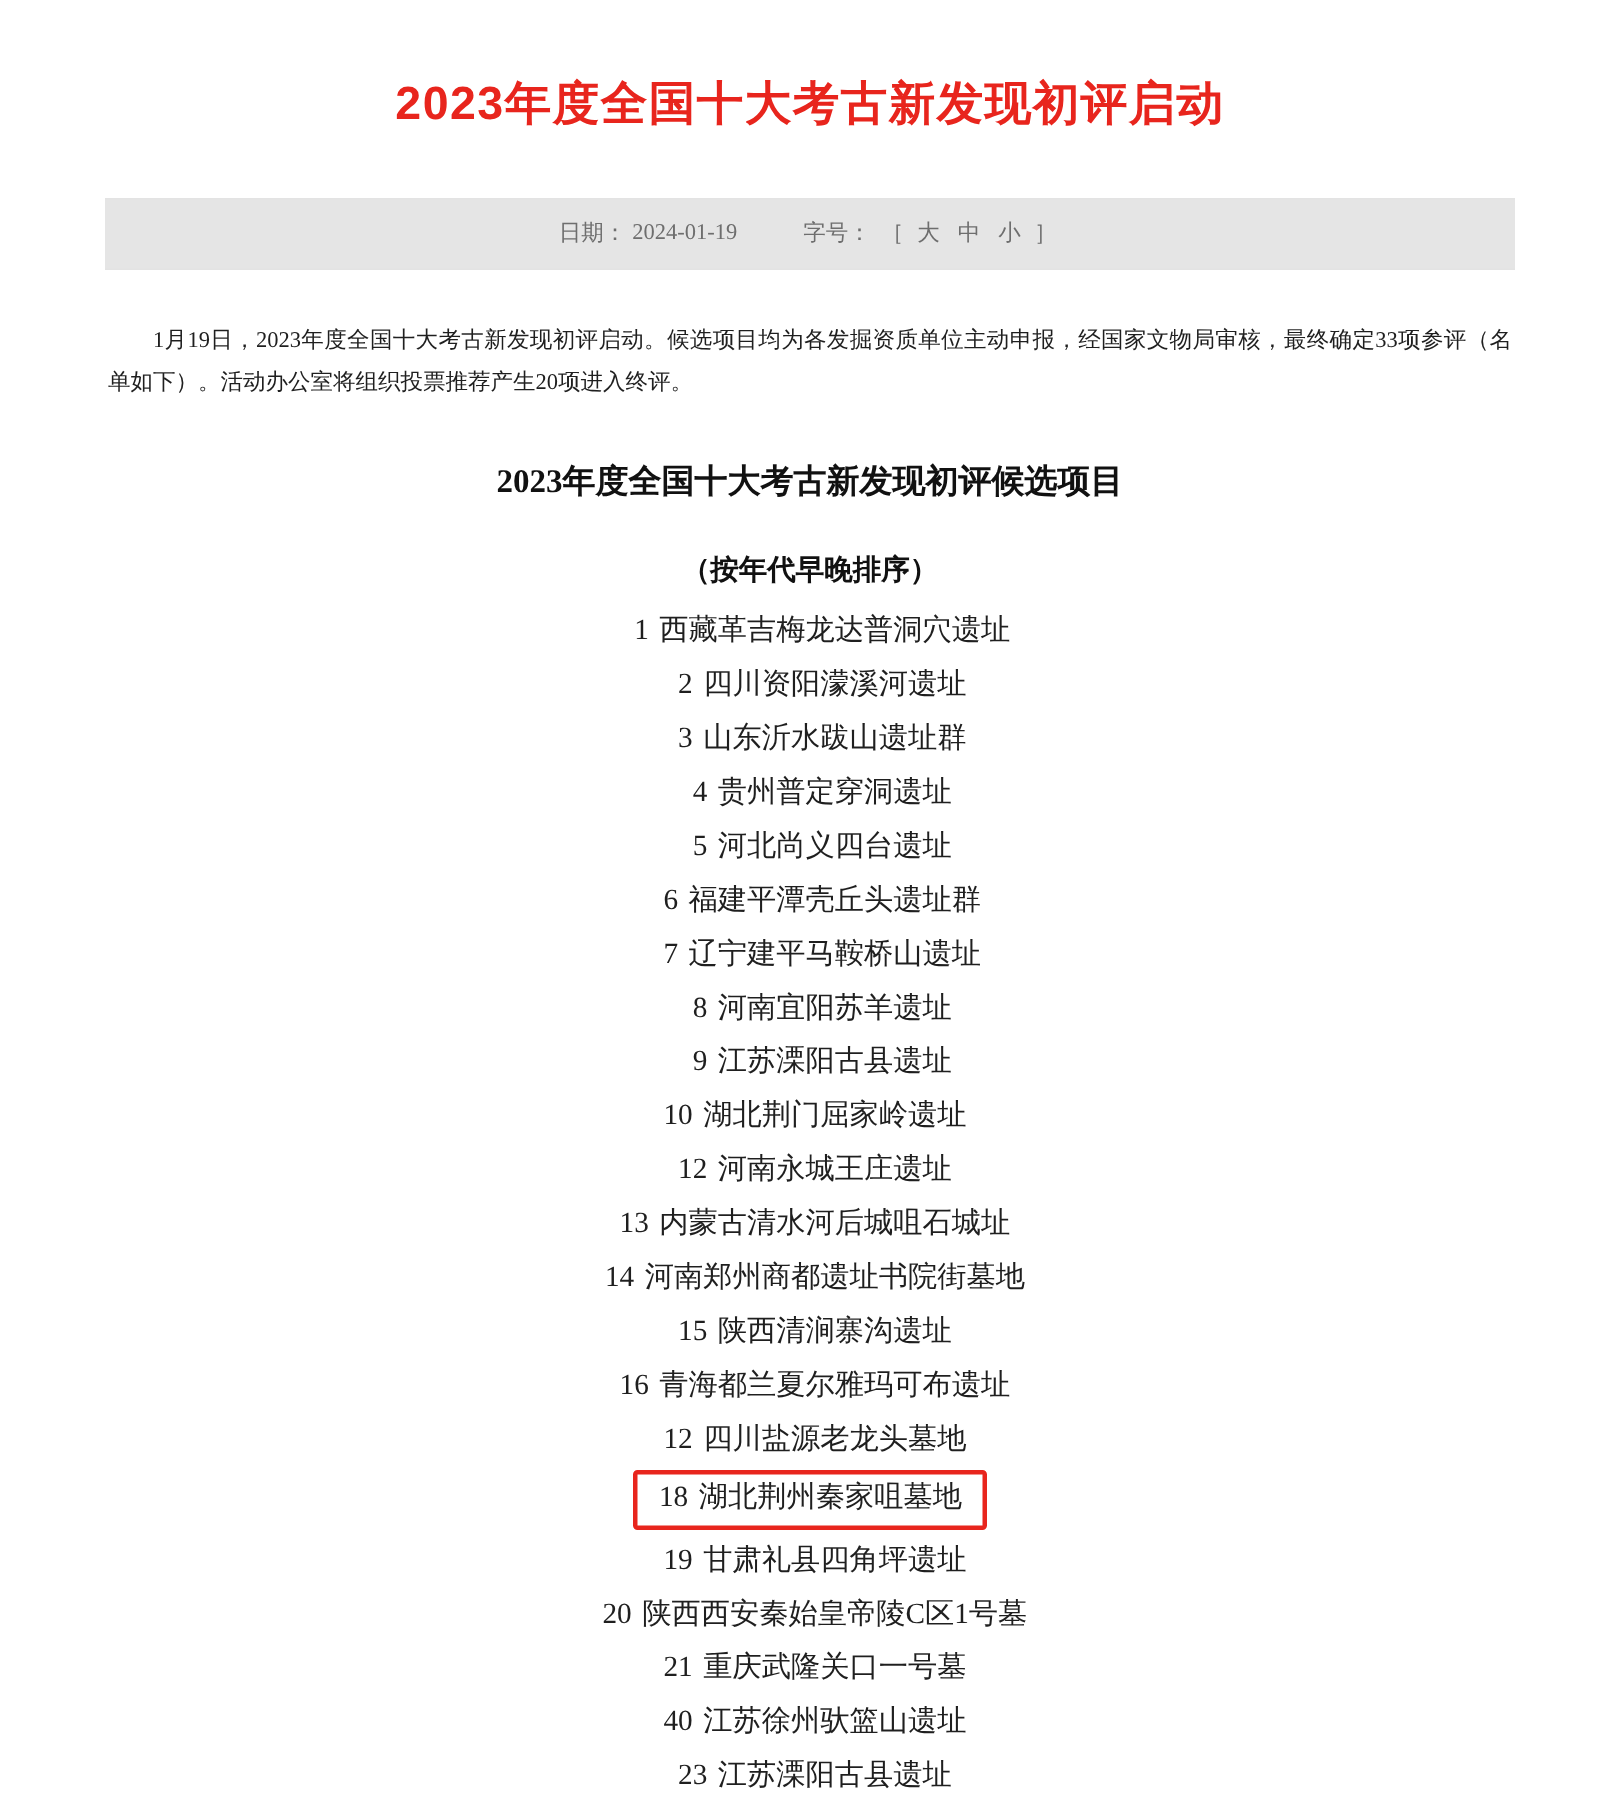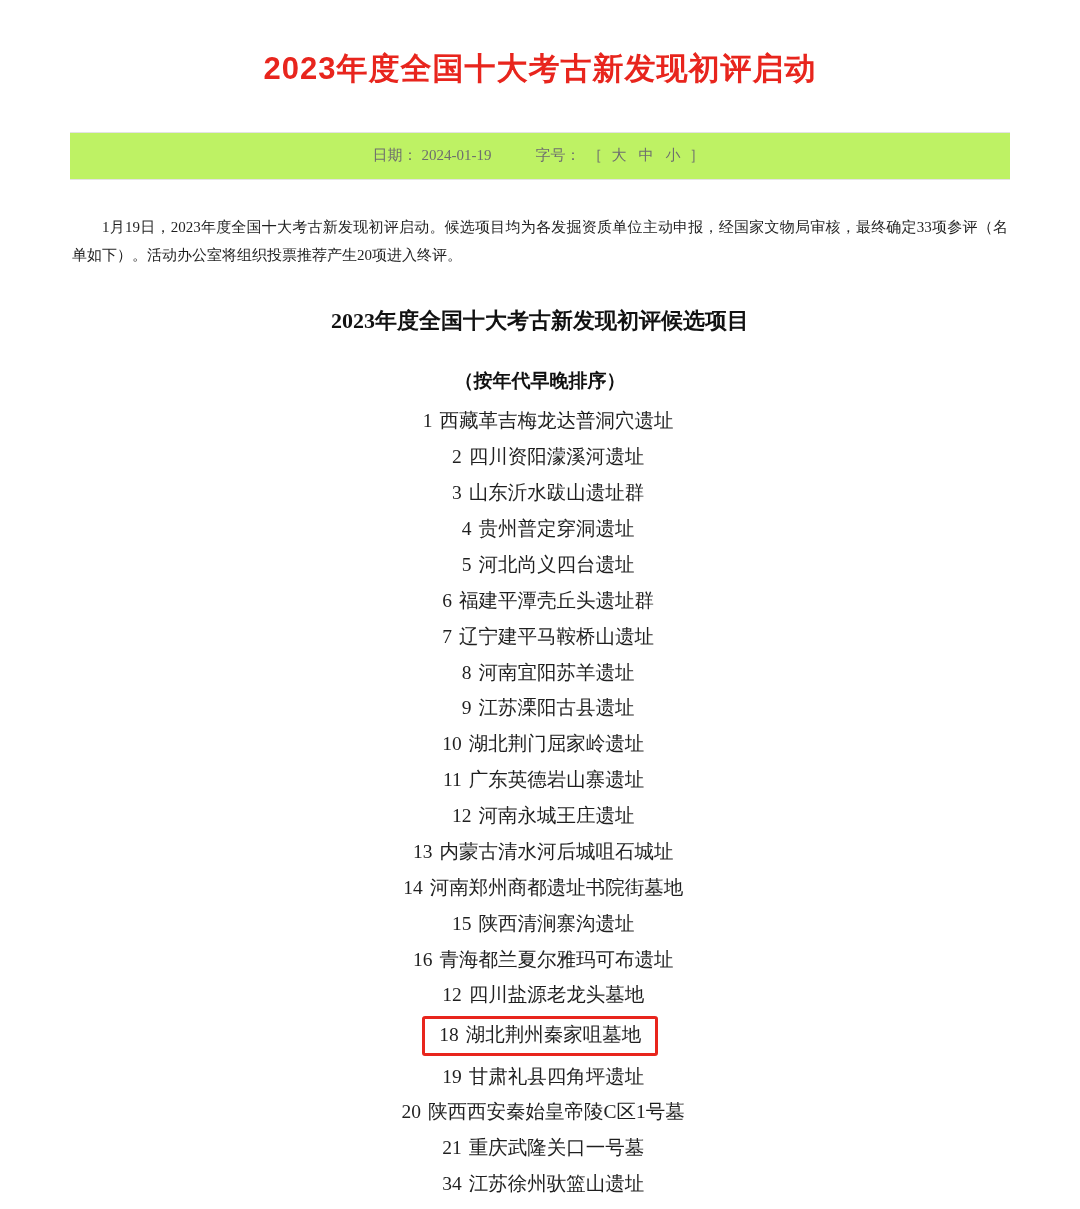--- a/index.html
+++ b/index.html
@@ -27,21 +27,21 @@
     font-weight: bold;
     font-size: 31px;
     letter-spacing: 1px;
     padding: 28px 60px 22px 60px;
     line-height: 1.3;
   }
   .meta-bar {
     margin: 0 70px;
     border-top: 1px solid #e3e3e3;
     border-bottom: 1px solid #e3e3e3;
-    background: #bef264;
+    background: #e5e5e5;
     height: 46px;
     display: flex;
     align-items: center;
     justify-content: center;
     gap: 44px;
     color: #6e6e6e;
     font-size: 15px;
     font-family: "Liberation Serif", "DejaVu Serif", serif;
   }
   .meta-item {
@@ -169,23 +169,20 @@
         <div class="hl-wrap">
           <div class="list-item"><span class="num">8</span><span>河南宜阳苏羊遗址</span></div>
         </div>
         <div class="hl-wrap">
           <div class="list-item"><span class="num">9</span><span>江苏溧阳古县遗址</span></div>
         </div>
         <div class="hl-wrap">
           <div class="list-item"><span class="num">10</span><span>湖北荆门屈家岭遗址</span></div>
         </div>
         <div class="hl-wrap">
-          <div class="list-item"><span class="num">11</span><span>广东英德岩山寨遗址</span></div>
-        </div>
-        <div class="hl-wrap">
           <div class="list-item"><span class="num">12</span><span>河南永城王庄遗址</span></div>
         </div>
         <div class="hl-wrap">
           <div class="list-item"><span class="num">13</span><span>内蒙古清水河后城咀石城址</span></div>
         </div>
         <div class="hl-wrap">
           <div class="list-item"><span class="num">14</span><span>河南郑州商都遗址书院街墓地</span></div>
         </div>
         <div class="hl-wrap">
           <div class="list-item"><span class="num">15</span><span>陕西清涧寨沟遗址</span></div>
@@ -200,21 +197,21 @@
         <div class="hl-wrap">
           <div class="list-item"><span class="num">19</span><span>甘肃礼县四角坪遗址</span></div>
         </div>
         <div class="hl-wrap">
           <div class="list-item"><span class="num">20</span><span>陕西西安秦始皇帝陵C区1号墓</span></div>
         </div>
         <div class="hl-wrap">
           <div class="list-item"><span class="num">21</span><span>重庆武隆关口一号墓</span></div>
         </div>
         <div class="hl-wrap">
-          <div class="list-item"><span class="num">34</span><span>江苏徐州驮篮山遗址</span></div>
+          <div class="list-item"><span class="num">40</span><span>江苏徐州驮篮山遗址</span></div>
         </div>
         <div class="hl-wrap">
           <div class="list-item"><span class="num">23</span><span>江苏溧阳古县遗址</span></div>
         </div>
       </div>
   </div>
 
 </div>
 
 </body></html>

